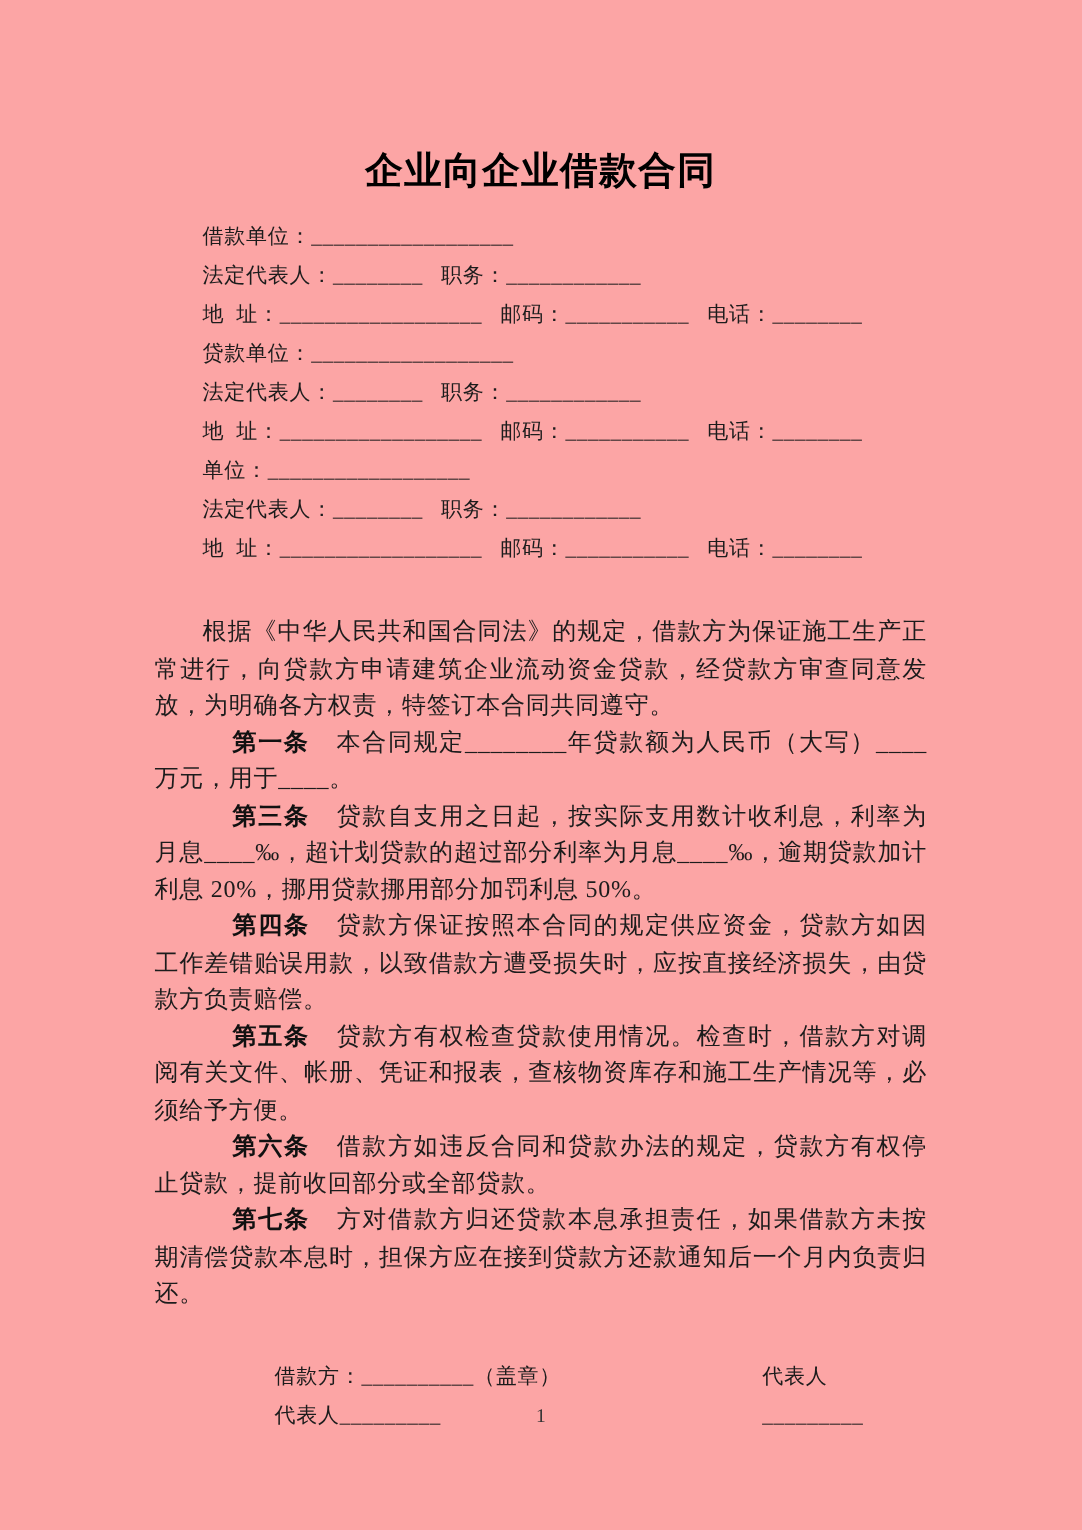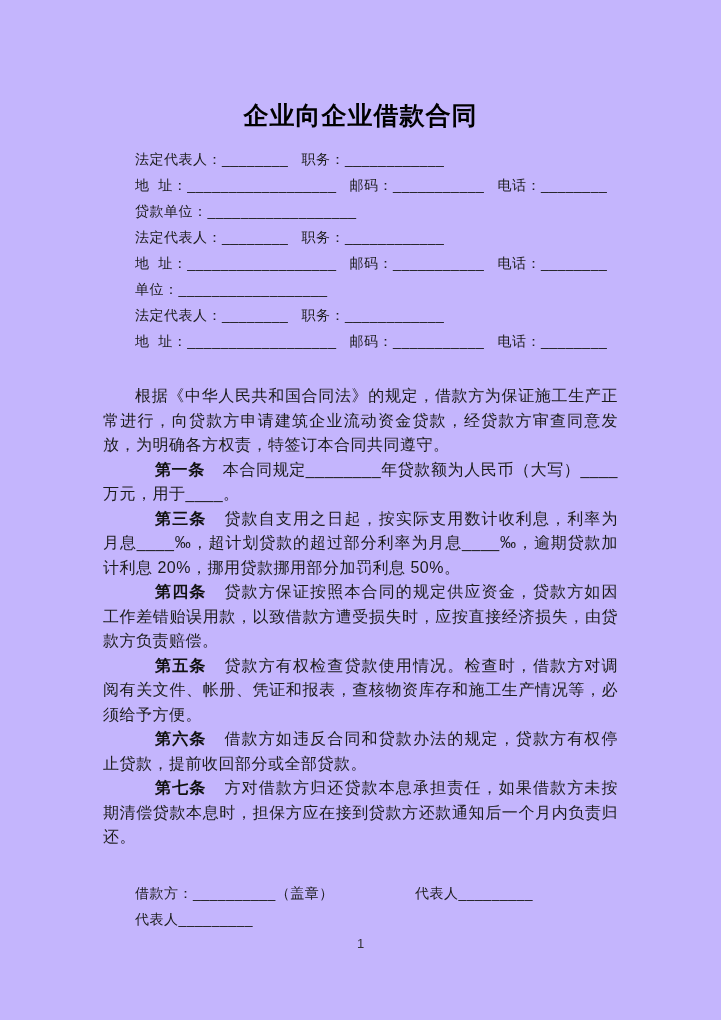--- a/index.html
+++ b/index.html
@@ -4,22 +4,22 @@
 <style>
   html, body {
     margin: 0;
     padding: 0;
     background: #ffffff;
   }
   .page {
     position: relative;
     width: 721px;
     height: 1020px;
-    background: #c4b5fd;
-    font-family: Liberation Sans, sans-serif;
+    background: #fca5a5;
+    font-family: Liberation Serif, serif;
     color: #1c1c1c;
     overflow: hidden;
   }
   .content {
     padding: 97px 103px 0 103px;
   }
   .doc-title {
     text-align: center;
     font-size: 25px;
     font-weight: bold;
@@ -59,20 +59,21 @@
     margin-left: 20px;
   }
   .sig-block {
     margin-top: 30px;
     padding-left: 32px;
     display: flex;
     flex-direction: row;
   }
   .sig-col {
     width: 280px;
+    margin-left: 48px;
   }
   .sig-col.right {
     width: auto;
   }
   .sig-line {
     font-size: 14px;
     line-height: 26px;
     white-space: pre-wrap;
     letter-spacing: 0.5px;
   }
@@ -88,20 +89,21 @@
 </style>
 </head>
 <body>
 
 <div class="page">
   <div class="content">
 
     <h1 class="doc-title">企业向企业借款合同</h1>
 
     <div class="party-block">
+      <div class="party-line">借款单位：__________________</div>
       <div class="party-line">法定代表人：________   职务：____________</div>
       <div class="party-line">地  址：__________________   邮码：___________   电话：________</div>
       <div class="party-line">贷款单位：__________________</div>
       <div class="party-line">法定代表人：________   职务：____________</div>
       <div class="party-line">地  址：__________________   邮码：___________   电话：________</div>
       <div class="party-line">单位：__________________</div>
       <div class="party-line">法定代表人：________   职务：____________</div>
       <div class="party-line">地  址：__________________   邮码：___________   电话：________</div>
     </div>
 

